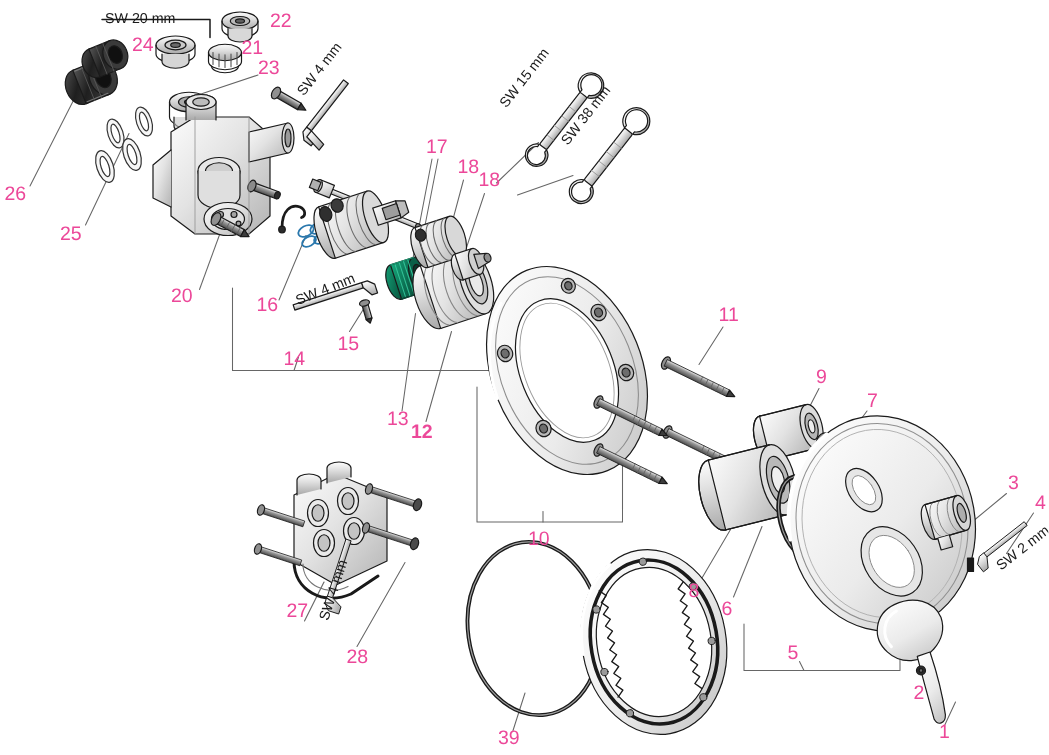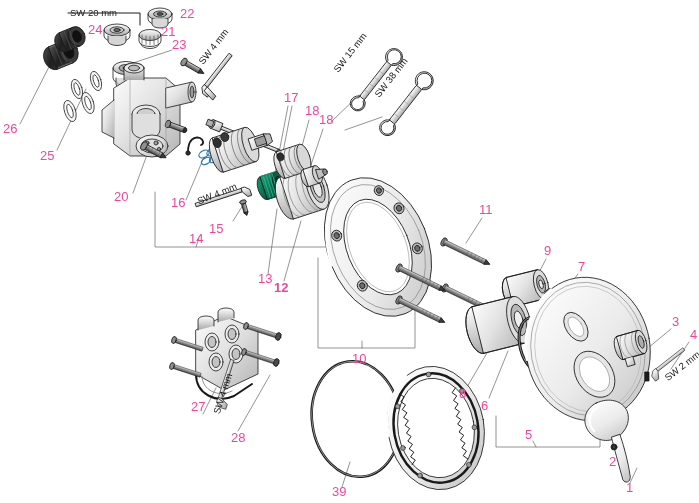--- a/index.html
+++ b/index.html
@@ -639,21 +639,21 @@
   <div class="lbl" style="left:525px;top:428px;">5</div>
   <div class="lbl" style="left:481px;top:399px;">6</div>
   <div class="lbl" style="left:578px;top:260px;">7</div>
   <div class="lbl" style="left:459px;top:387px;">8</div>
   <div class="lbl" style="left:544px;top:244px;">9</div>
   <div class="lbl" style="left:352px;top:328px;margin-top:24px;">10</div>
   <div class="lbl" style="left:479px;top:203px;">11</div>
   <div class="lbl" style="left:274px;top:281px;font-weight:bold;">12</div>
   <div class="lbl" style="left:258px;top:272px;">13</div>
   <div class="lbl" style="left:189px;top:232px;">14</div>
-  <div class="lbl" style="left:209px;top:222px;">15</div>
+  <div class="lbl" style="left:225px;top:222px;">15</div>
   <div class="lbl" style="left:171px;top:196px;">16</div>
   <div class="lbl" style="left:284px;top:91px;">17</div>
   <div class="lbl" style="left:305px;top:104px;text-align:right;">18</div>
   <div class="lbl" style="left:319px;top:113px;">18</div>
   <div class="lbl" style="left:114px;top:190px;">20</div>
   <div class="lbl" style="left:161px;top:25px;">21</div>
   <div class="lbl" style="left:180px;top:7px;">22</div>
   <div class="lbl" style="left:172px;top:38px;">23</div>
   <div class="lbl" style="left:88px;top:23px;">24</div>
   <div class="lbl" style="left:40px;top:149px;">25</div>

